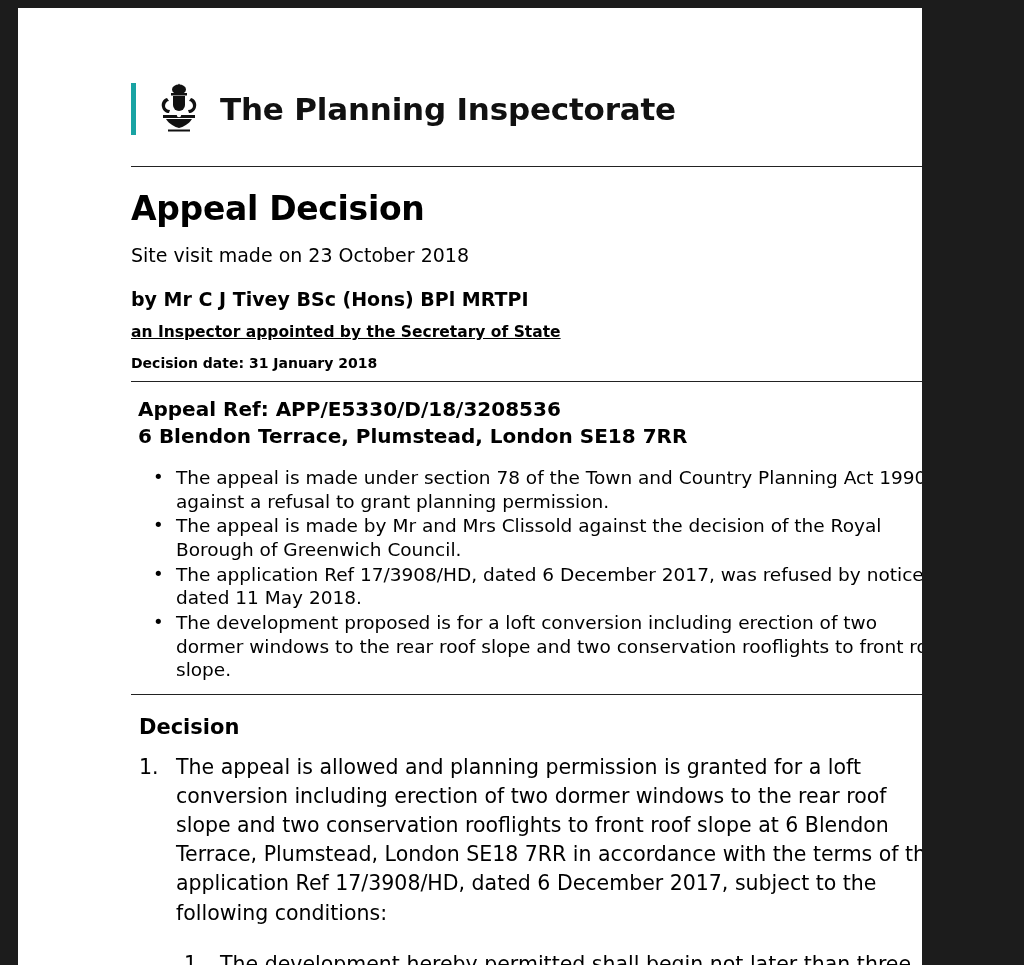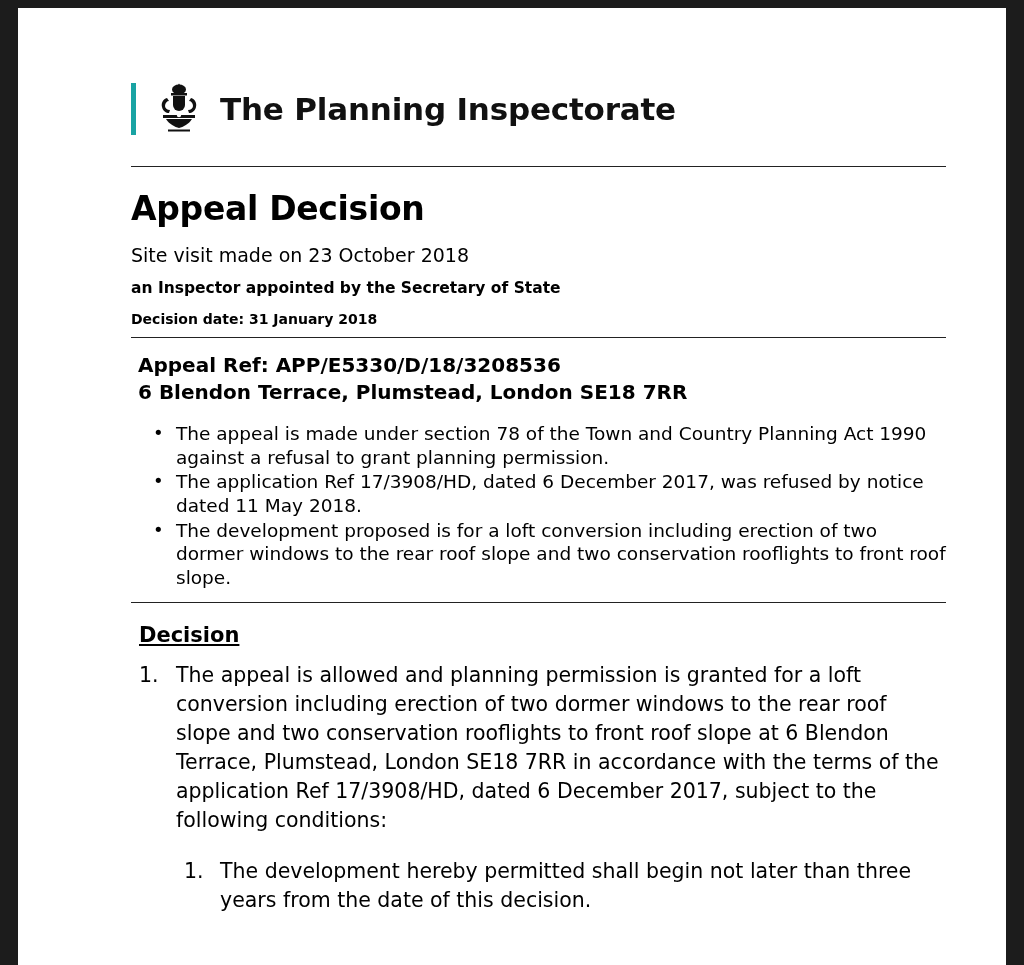--- a/index.html
+++ b/index.html
@@ -8,21 +8,21 @@
     background: #1c1c1c;
     width: 1024px;
     height: 965px;
     overflow: hidden;
     font-family: "DejaVu Sans", sans-serif;
   }
   .page-frame {
     position: absolute;
     left: 18px;
     top: 8px;
-    width: 988px;
+    width: 904px;
     height: 957px;
     background: #ffffff;
     overflow: hidden;
   }
   .doc {
     position: relative;
     padding: 0 0 0 0;
     width: 988px;
     box-sizing: border-box;
     color: #000;
@@ -77,20 +77,21 @@
   }
   .byline {
     font-size: 19px;
     font-weight: bold;
     margin: 22px 0 0 0;
   }
   .inspector-line {
     font-size: 15.5px;
     font-weight: bold;
     margin: 13px 0 0 0;
+    text-decoration: underline;
   }
   .decision-date {
     font-size: 14px;
     font-weight: bold;
     margin: 14px 0 0 0;
   }
 
   .rule-mid {
     border: 0;
     border-top: 1.5px solid #222;
@@ -130,21 +131,20 @@
   .rule-bot {
     border: 0;
     border-top: 1.5px solid #222;
     margin: 12px 0 0 0;
   }
 
   h2.section {
     font-size: 21px;
     font-weight: bold;
     margin: 20px 0 0 8px;
-    text-decoration: underline;
   }
 
   ol.main {
     list-style: none;
     counter-reset: mainitem;
     margin: 14px 0 12px 0;
     padding: 0;
   }
   ol.main > li {
     counter-increment: mainitem;
@@ -210,34 +210,36 @@
             </g>
           </svg>
         </div>
         <div class="masthead-title">The Planning Inspectorate</div>
       </div>
 
       <hr class="rule-top">
 
       <h1 class="appeal-decision">Appeal Decision</h1>
       <p class="sitevisit">Site visit made on 23 October 2018</p>
+      <p class="byline">by Mr C J Tivey BSc (Hons) BPl MRTPI</p>
       <p class="inspector-line">an Inspector appointed by the Secretary of State</p>
       <p class="decision-date">Decision date:  31 January 2018</p>
 
       <hr class="rule-mid">
 
       <div class="refblock">
         <div class="refline">
           <span class="label">Appeal Ref:</span>
           <span>APP/E5330/D/18/3208536</span>
         </div>
         <div class="refline">6 Blendon Terrace, Plumstead, London  SE18 7RR</div>
 
         <ul class="bullets">
           <li>The appeal is made under section 78 of the Town and Country Planning Act 1990 against a refusal to grant planning permission.</li>
+          <li>The appeal is made by Mr and Mrs Clissold against the decision of the Royal Borough of Greenwich Council.</li>
           <li>The application Ref 17/3908/HD, dated 6 December 2017, was refused by notice dated 11 May 2018.</li>
           <li>The development proposed is for a loft conversion including erection of two dormer windows to the rear roof slope and two conservation rooflights to front roof slope.</li>
         </ul>
       </div>
 
       <hr class="rule-bot">
 
       <h2 class="section">Decision</h2>
 
       <ol class="main">

